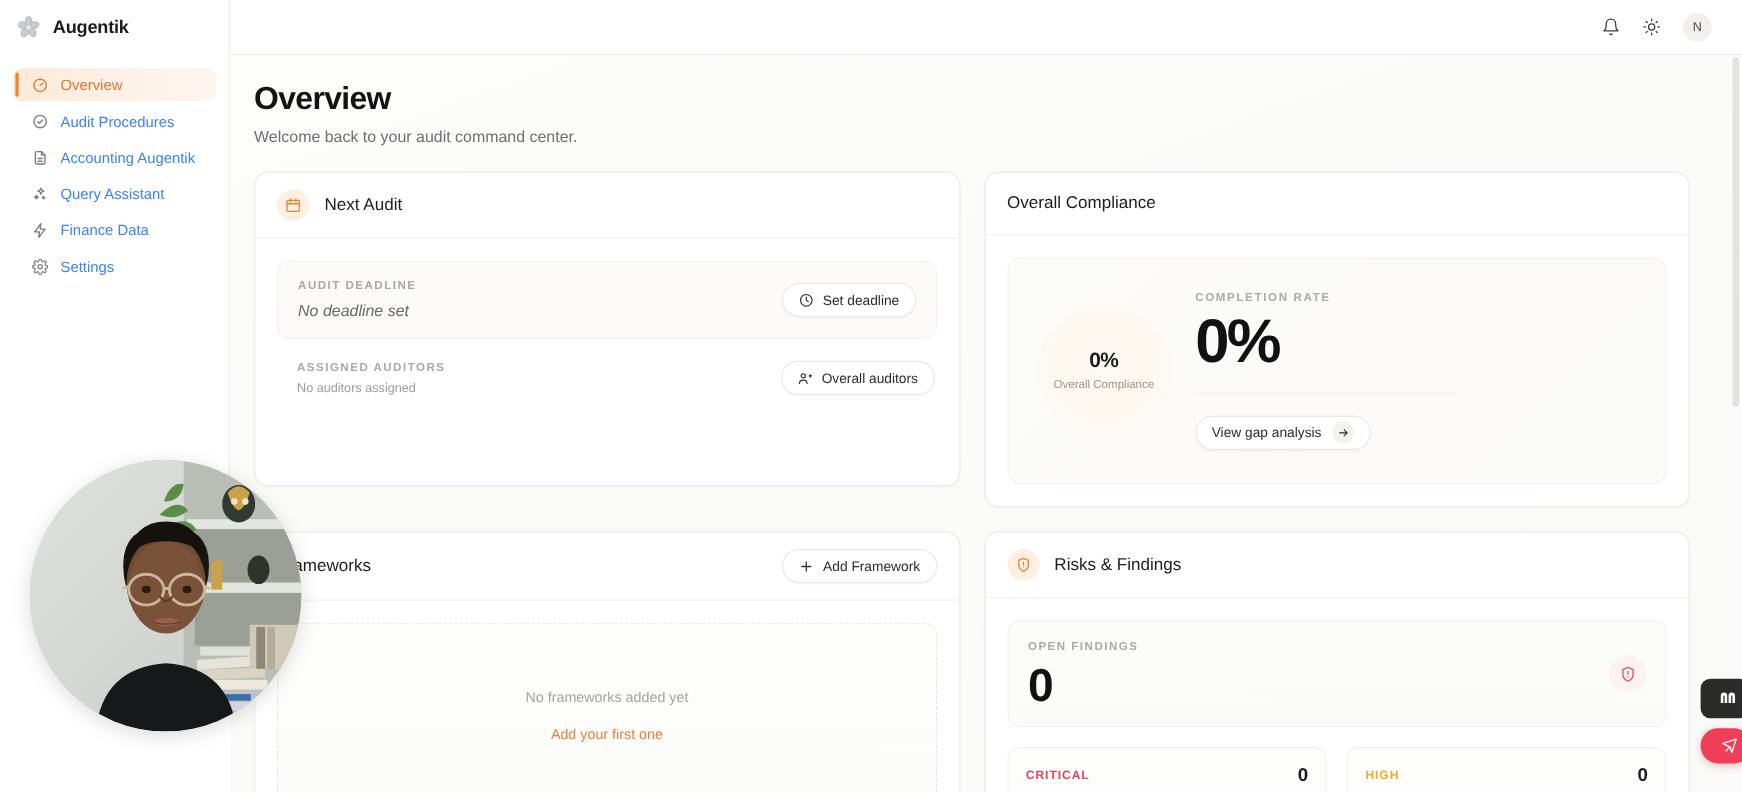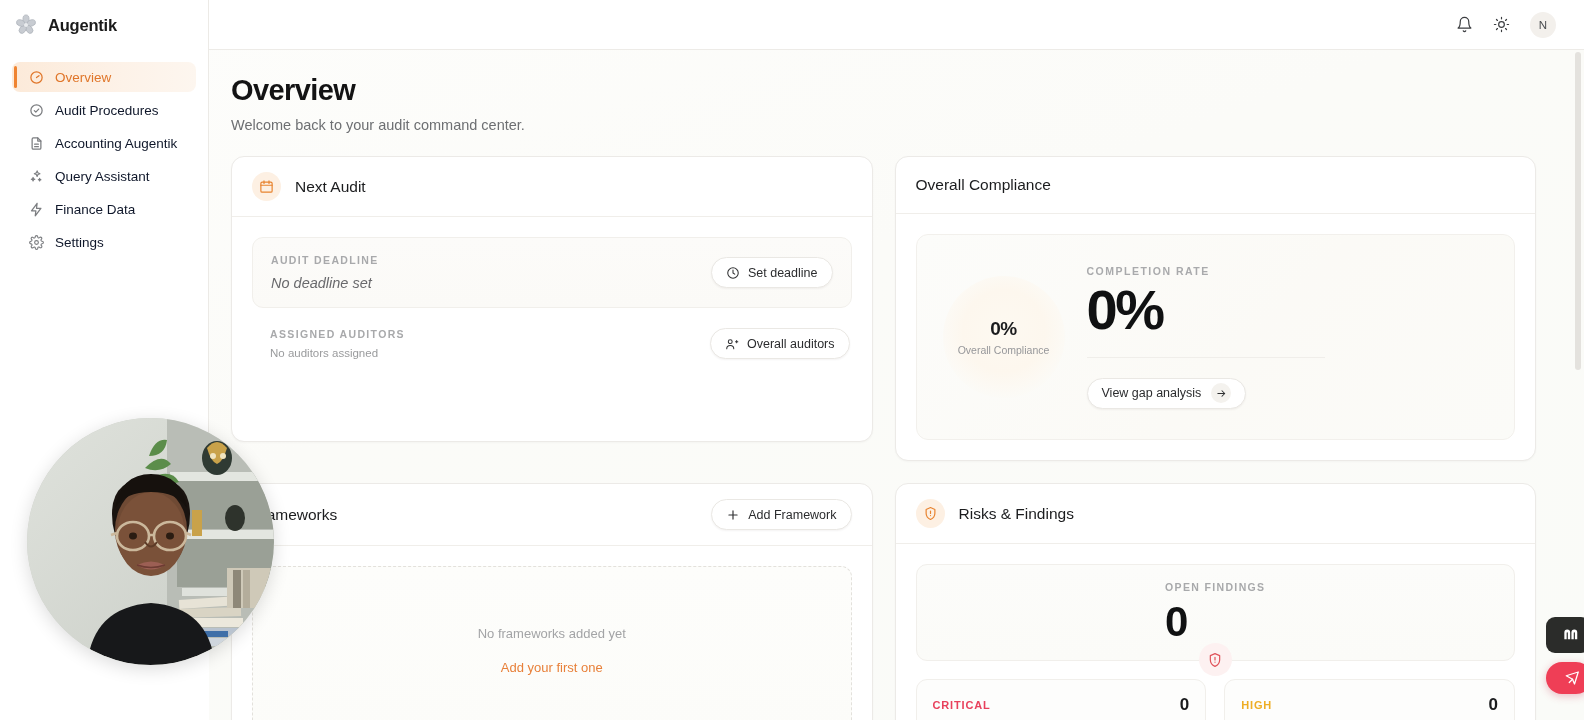--- a/index.html
+++ b/index.html
@@ -23,21 +23,21 @@
     padding: 0 16px 0 14px;
   }
   .brand-logo { width: 24px; height: 24px; display: block; flex: 0 0 24px; }
   .brand-name {
     font-size: 16.5px; font-weight: 700; color: #1b1b1b; letter-spacing: -0.2px;
   }
   .nav { padding: 12px 12px 0 12px; display: flex; flex-direction: column; gap: 3px; }
   .nav-item {
     position: relative; display: flex; align-items: center; gap: 11px;
     height: 30px; padding: 0 10px 0 17px; border-radius: 8px;
-    color: #0f172a; font-size: 13.5px; cursor: pointer;
+    color: #3b82f6; font-size: 13.5px; cursor: pointer;
   }
   .nav-item .ico { width: 15px; height: 15px; flex: 0 0 15px; display: block; color: #7b7d80; }
   .nav-item.active {
     background: linear-gradient(90deg,#fcead9 0%, #fdf2e8 60%, #fdf6ef 100%);
     color: #e0762a; font-weight: 500;
   }
   .nav-item.active .ico { color: #e0762a; }
   .nav-item.active::before {
     content:""; position: absolute; left: 2px; top: 4px; bottom: 4px;
     width: 3px; border-radius: 3px; background: #ef8432;
@@ -151,21 +151,20 @@
   }
   .empty-txt { font-size: 13px; color: #a3a4a6; }
   .empty-link { font-size: 13px; color: #e8803a; cursor: pointer; }
 
   
   .findings-box {
     background: linear-gradient(180deg,#fcfcfa 0%, #fbfbf8 100%);
     border: 1px solid #f1efeb; border-radius: 11px;
     padding: 16px 18px; display: flex; align-items: center; justify-content: space-between;
     height: 97px;
-    flex-direction: column;
   }
   .findings-num { font-size: 42px; font-weight: 700; color: #101112; letter-spacing: -1.6px; line-height: 1; margin-top: 8px; }
   .findings-ico {
     width: 33px; height: 33px; border-radius: 50%; background: #fdf1f1;
     display: flex; align-items: center; justify-content: center; flex: 0 0 33px;
   }
   .findings-ico svg { width: 16px; height: 16px; color: #e0535a; display: block; }
   .sev-row { display: grid; grid-template-columns: 1fr 1fr; gap: 18px; margin-top: 18px; }
   .sev-card {
     border: 1px solid #f1efeb; border-radius: 11px; background: #fdfdfc;

